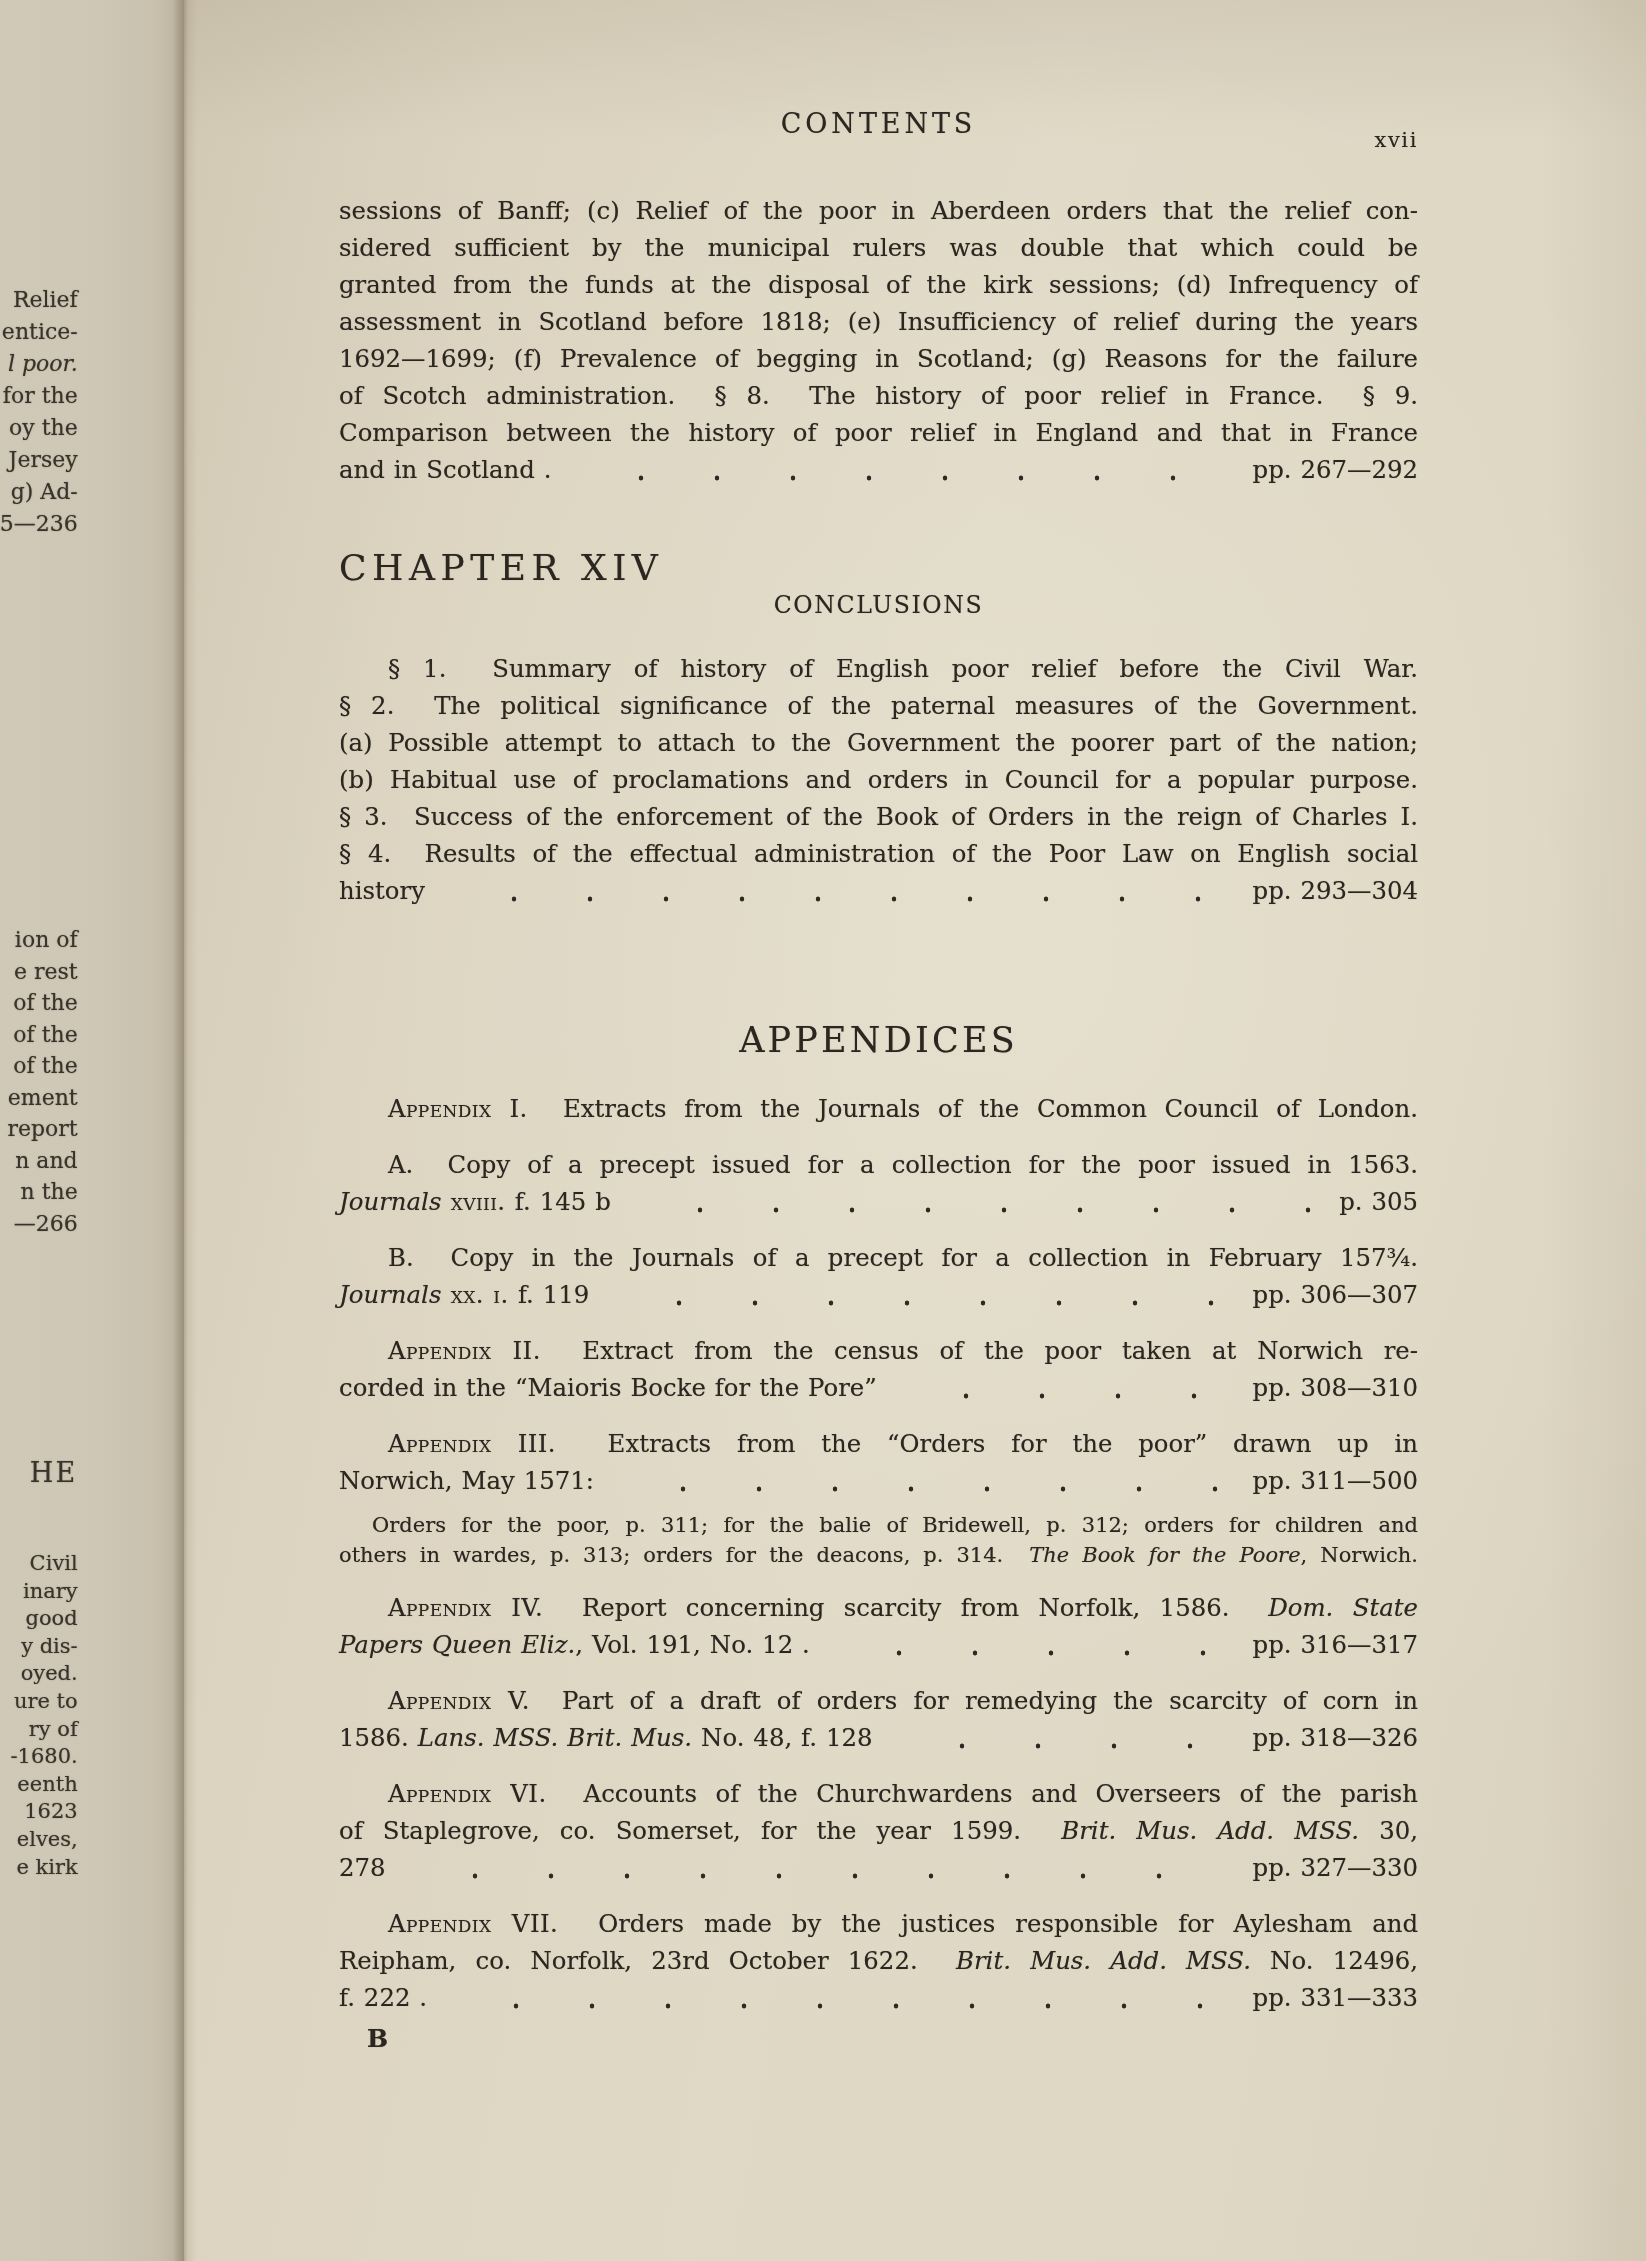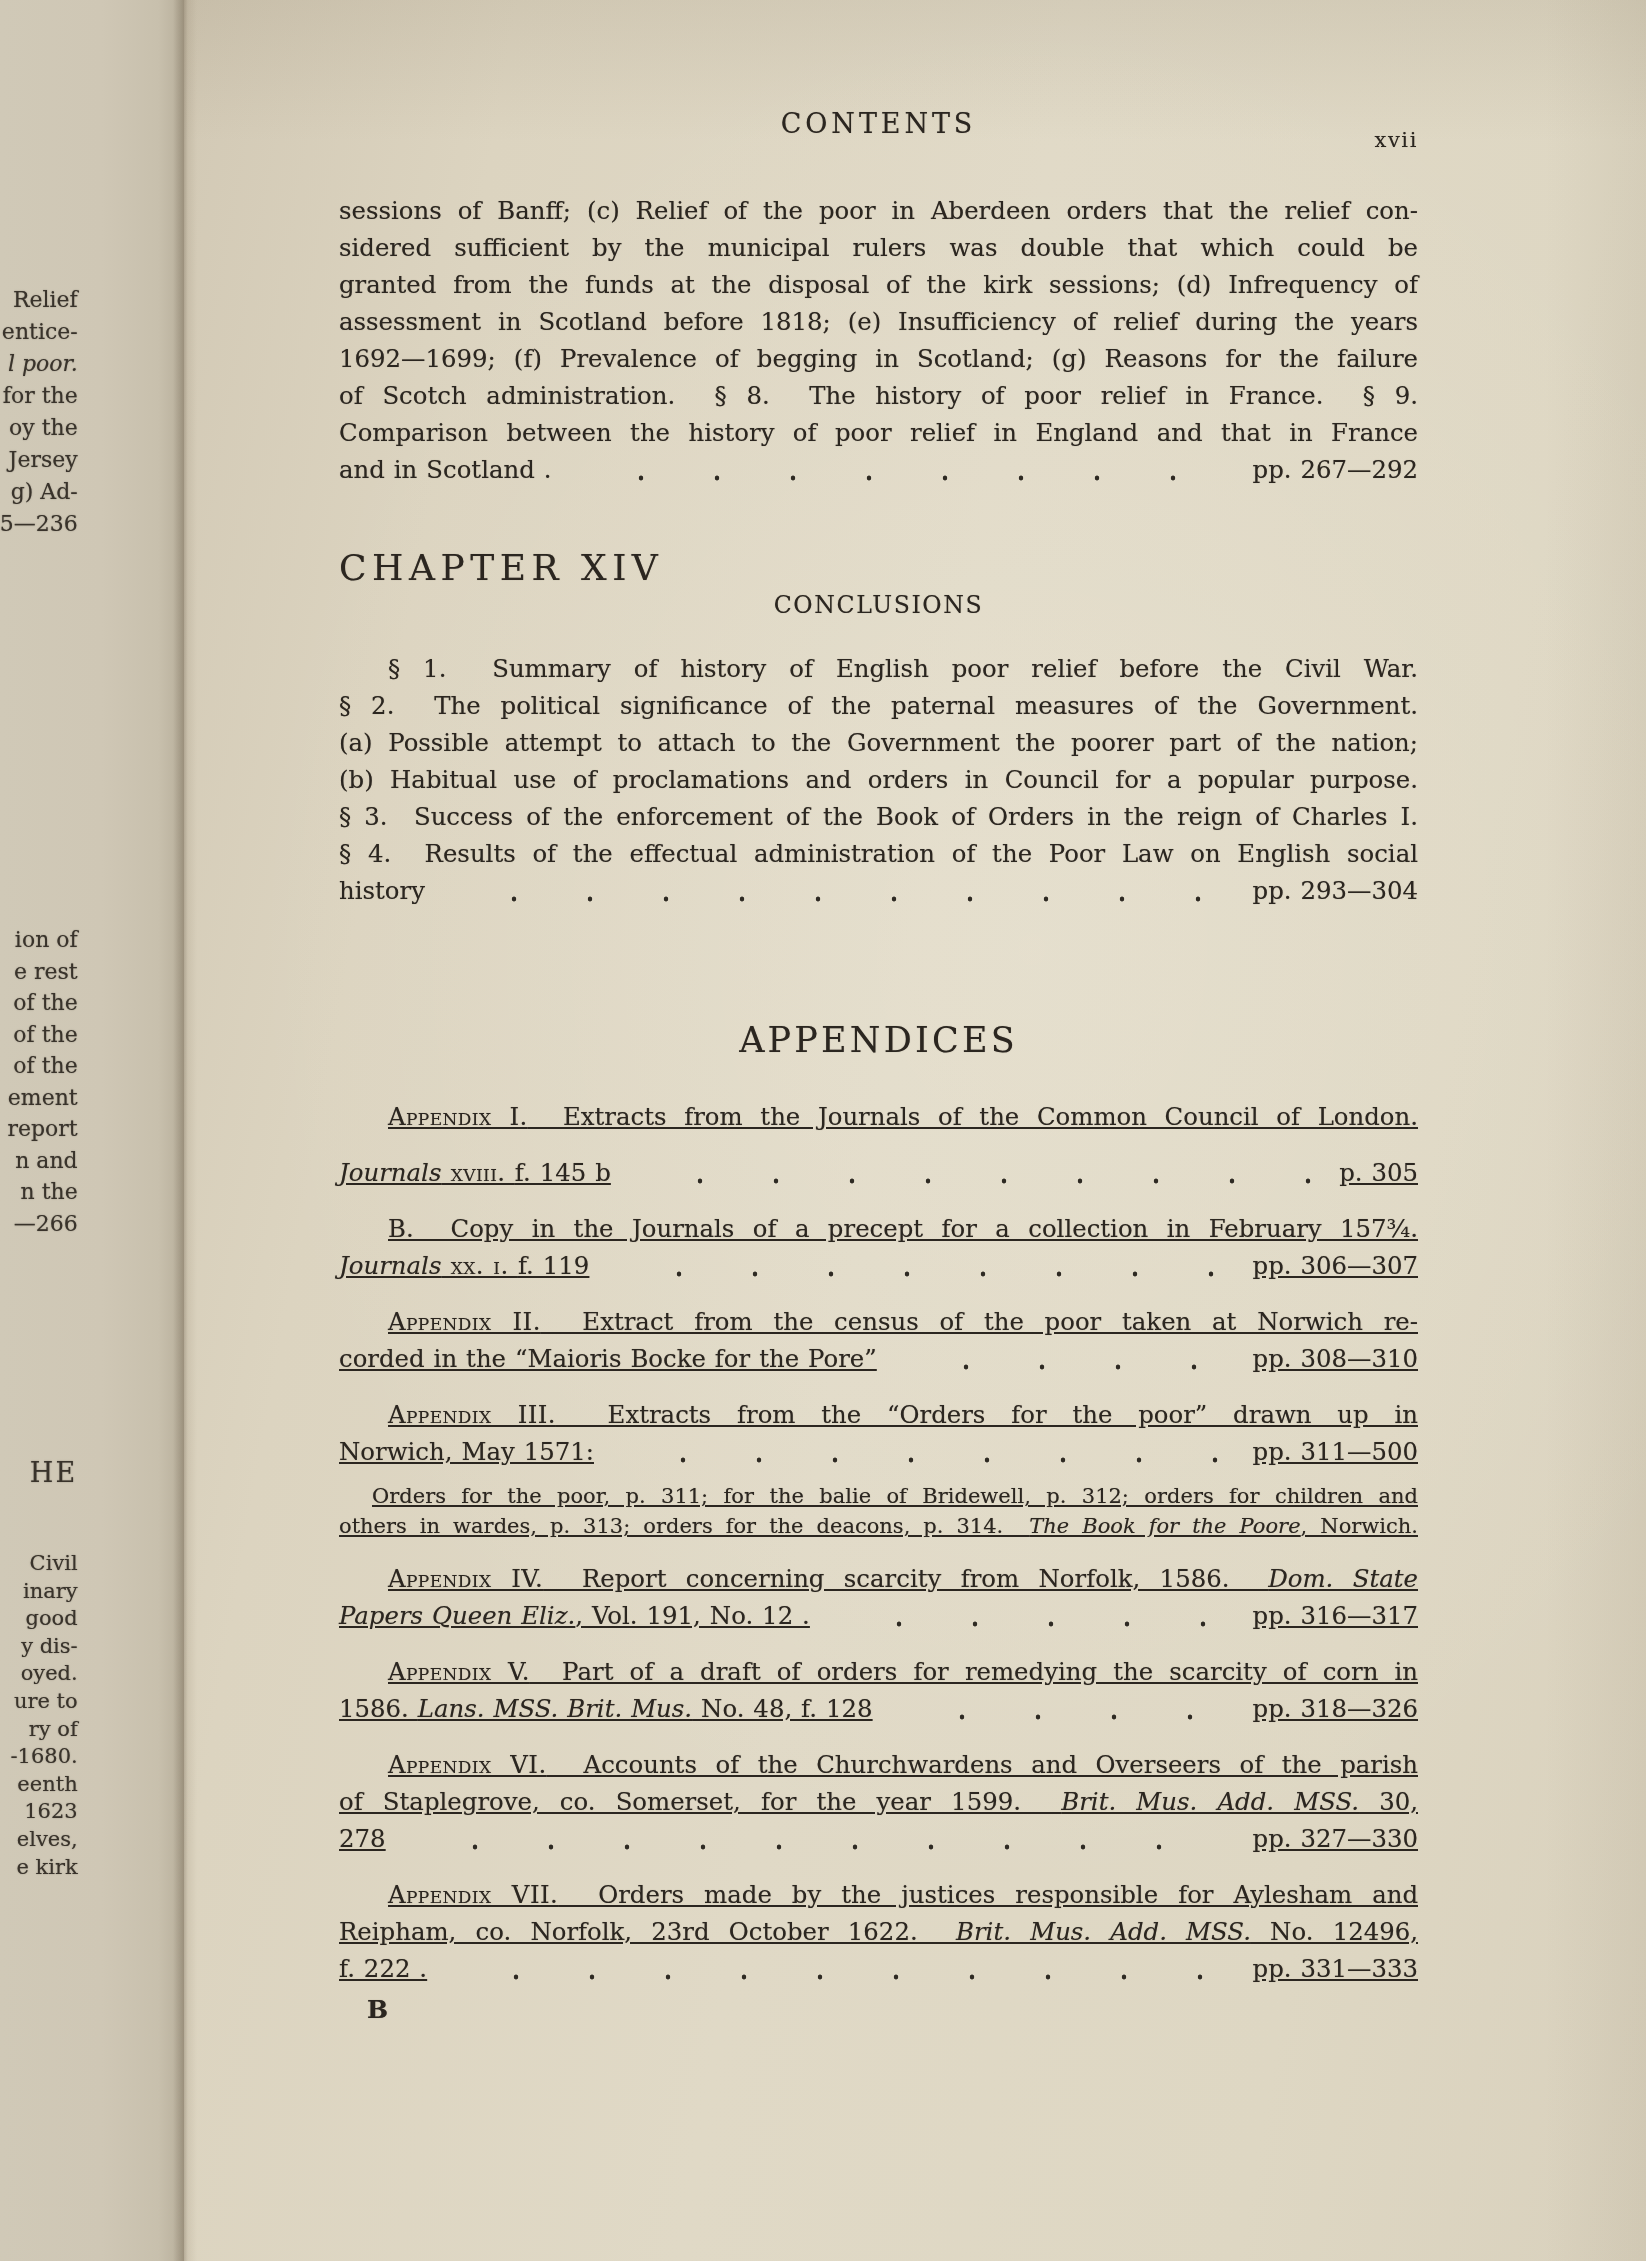--- a/index.html
+++ b/index.html
@@ -54,21 +54,21 @@
     background-size:76px 5.5px;background-repeat:repeat-x;background-position:30px 24.4px;
   }
   .ref{flex:0 0 auto;}
 
   
   .intro{margin-top:50px;}
   .chapter-title{margin-top:58px;text-align:left;font-size:36px;line-height:44px;letter-spacing:5.5px;font-weight:normal;}
   .chapter-sub{text-align:center;font-size:23.6px;line-height:30px;letter-spacing:1.6px;font-weight:normal;}
   .conclusions{margin-top:30px;}
   .appendices-title{margin-top:109px;text-align:center;font-size:35px;line-height:44px;letter-spacing:3.2px;font-weight:normal;}
-  .blocks{margin-top:36px;text-decoration:underline;}
+  .blocks{margin-top:28px;}
   .block{margin-top:19px;}
   .block:first-child{margin-top:0;}
   .block.small-block{margin-top:11px;}
   .small-block .line{font-size:21px;line-height:30px;word-spacing:0.8px;}
   .small-block .line.ind{text-indent:33px;}
   .signature{margin-top:7.9px;margin-left:28px;font-size:25px;font-weight:bold;}
 
   
   .fragments{position:absolute;left:-11px;top:0;width:95px;height:100%;z-index:2;
     color:#39332b;text-shadow:0 0 1.2px rgba(57,51,43,0.6);}
@@ -165,20 +165,21 @@
         <span class="ref">pp. 293—304</span>
       </div>
     </div>
 
   <div class="appendices-title headline">APPENDICES</div>
   <div class="blocks">
       <div class="block">
         <div class="line just ind"><span class="s-sc">Appendix I.</span><span>&nbsp; Extracts from the Journals of the Common Council of London.</span></div>
       </div>
       <div class="block">
+        <div class="line just ind"><span>A.&nbsp; Copy of a precept issued for a collection for the poor issued in 1563.</span></div>
         <div class="line leader">
           <span class="leader-left"><span class="s-i">Journals</span><span class="s-sc"> xviii. </span><span>f. 145 b</span></span>
           <span class="dots"></span>
           <span class="ref">p. 305</span>
         </div>
       </div>
       <div class="block">
         <div class="line just ind"><span>B.&nbsp; Copy in the Journals of a precept for a collection in February 157¾.</span></div>
         <div class="line leader">
           <span class="leader-left"><span class="s-i">Journals</span><span class="s-sc"> xx. i. </span><span>f. 119</span></span>

